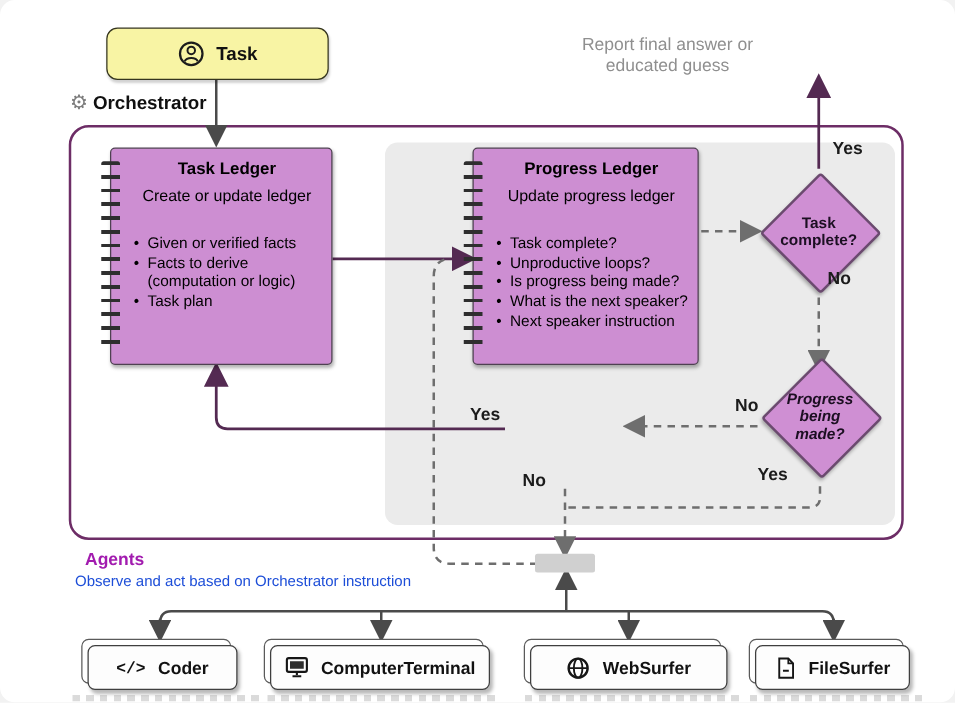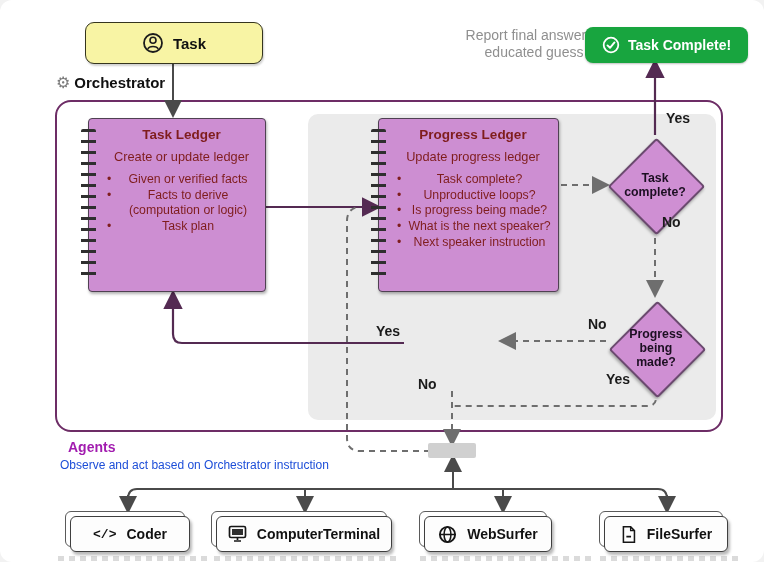--- a/index.html
+++ b/index.html
@@ -18,39 +18,39 @@
   #complete-btn{left:585px;top:27px;width:163px;height:36px;background:#18a53f;border-radius:8px;
     display:flex;align-items:center;justify-content:center;gap:8px;z-index:5;box-shadow:0 1px 2px rgba(0,0,0,.25);}
   #complete-btn .t{color:#fff;font-weight:bold;font-size:14px;}
 
   
   #orchestrator{left:55px;top:100px;width:664px;height:328px;border:2.5px solid #6d2d66;border-radius:16px;background:#fff;z-index:1;}
   #inner-panel{left:308px;top:114px;width:408px;height:306px;background:#ebebeb;border-radius:10px;z-index:2;}
 
   
   .ledger{background:#cd8ed2;border:1.6px solid #4f4152;border-radius:4px;z-index:6;
-    box-shadow:1px 2px 3px rgba(0,0,0,.3);color:#7f1d1d;padding:6px 7px 24px 16px;box-sizing:border-box;}
+    box-shadow:1px 2px 3px rgba(0,0,0,.3);color:#000000;padding:6px 7px 24px 16px;box-sizing:border-box;}
   .ledger .rings{position:absolute;left:-8px;top:10px;bottom:10px;width:15px;
     background:repeating-linear-gradient(180deg,#2e2e2e 0 3px,transparent 3px 11px);border-radius:2px;}
   .ledger h3{margin:2px 0 0;font-size:13.5px;text-align:center;font-weight:bold;}
   .ledger .sub{margin:7px 0 2px;font-size:12.8px;text-align:center;}
-  .ledger ul{margin:8px 0 0;padding:0;list-style:none;font-size:12.3px;line-height:1.28;text-align:center;}
+  .ledger ul{margin:23px 0 0;padding:0;list-style:none;font-size:12.3px;line-height:1.28;}
   .ledger li{position:relative;padding-left:13px;}
   .ledger li::before{content:"•";position:absolute;left:2px;}
   #task-ledger{left:88px;top:118px;width:178px;height:174px;}
   #progress-ledger{left:378px;top:118px;width:181px;height:174px;}
 
   
   .diamond{width:96px;height:96px;z-index:6;}
   .diamond .shape{position:absolute;left:14.5px;top:14.5px;width:65px;height:65px;background:#cf8fd3;
     border:2px solid #6b4a6f;transform:rotate(45deg);border-radius:3px;box-shadow:1px 2px 3px rgba(0,0,0,.3);}
   .diamond .lbl{position:absolute;inset:0;display:flex;align-items:center;justify-content:center;
     text-align:center;font-size:12.3px;font-weight:bold;color:#1c0f22;line-height:1.15;white-space:pre-line;}
   #d-tc{left:607px;top:137px;}
-  #d-pbm{left:608px;top:300px;}
+  #d-pbm{left:608px;top:285px;font-style:italic;}
   #d-stall{left:404px;top:295px;}
 
   .branch{font-weight:bold;font-size:14px;color:#1b1b1b;z-index:7;}
   #lbl-tc-yes{left:666px;top:110px;}
   #lbl-tc-no{left:662px;top:214px;}
   #lbl-pbm-no{left:588px;top:316px;}
   #lbl-pbm-yes{left:606px;top:371px;}
   #lbl-stall-yes{left:376px;top:323px;}
   #lbl-stall-no{left:418px;top:376px;}
 
@@ -59,21 +59,21 @@
   #agents-title{left:68px;top:439px;font-weight:bold;font-size:14px;color:#a21caf;z-index:5;}
   #agents-sub{left:60px;top:458px;font-size:12px;color:#1d4ed8;z-index:5;}
   .agent-card{top:516px;height:36px;z-index:6;}
   .agent-card .back{position:absolute;inset:0;transform:translate(-5px,-5px);background:#fff;
     border:1.5px solid #5a5a5a;border-radius:6px;}
   .agent-card .front{position:absolute;inset:0;background:#fdfdfd;border:1.6px solid #3f3f3f;border-radius:6px;
     display:flex;align-items:center;justify-content:center;gap:10px;box-shadow:2px 3px 3px rgba(0,0,0,.28);}
   .agent-card .t{font-weight:bold;font-size:14px;color:#111;}
   #agent-coder{left:70px;width:120px;}
   #agent-ct{left:216px;width:176px;}
-  #agent-ws{left:424px;width:128px;}
+  #agent-ws{left:424px;width:158px;}
   #agent-fs{left:604px;width:124px;}
   .crumb{top:556px;height:5px;opacity:.55;z-index:3;
     background:repeating-linear-gradient(90deg,#bdbdbd 0 6px,transparent 6px 11px);}
 
   
   #wires{position:absolute;left:0;top:0;z-index:3;pointer-events:none;}
   .code-glyph{font-family:"Liberation Mono", monospace;font-weight:bold;font-size:13px;color:#111;}
 </style>
 </head>
 <body>
@@ -129,27 +129,20 @@
     </svg>
     <span class="t">Task</span>
   </div>
 
   <div class="abs" id="orch-label">
     <span class="gear">⚙</span>
     <span class="t">Orchestrator</span>
   </div>
 
   <div class="abs" id="report-text">Report final answer or educated guess</div>
-  <div class="abs" id="complete-btn">
-    <svg width="18" height="18" viewBox="0 0 18 18">
-      <circle cx="9" cy="9" r="7.3" fill="none" stroke="#ffffff" stroke-width="1.8"></circle>
-      <path d="M5.5,9.4 L8,11.8 L12.5,6.4" fill="none" stroke="#ffffff" stroke-width="1.9" stroke-linecap="round" stroke-linejoin="round"></path>
-    </svg>
-    <span class="t">Task Complete!</span>
-  </div>
 
   <div class="abs" id="orchestrator"></div>
   <div class="abs" id="inner-panel"></div>
 
   <div class="abs ledger" id="task-ledger">
     <div class="rings"></div>
     <h3>Task Ledger</h3>
     <div class="sub">Create or update ledger</div>
     <ul>
       <li>Given or verified facts</li>

